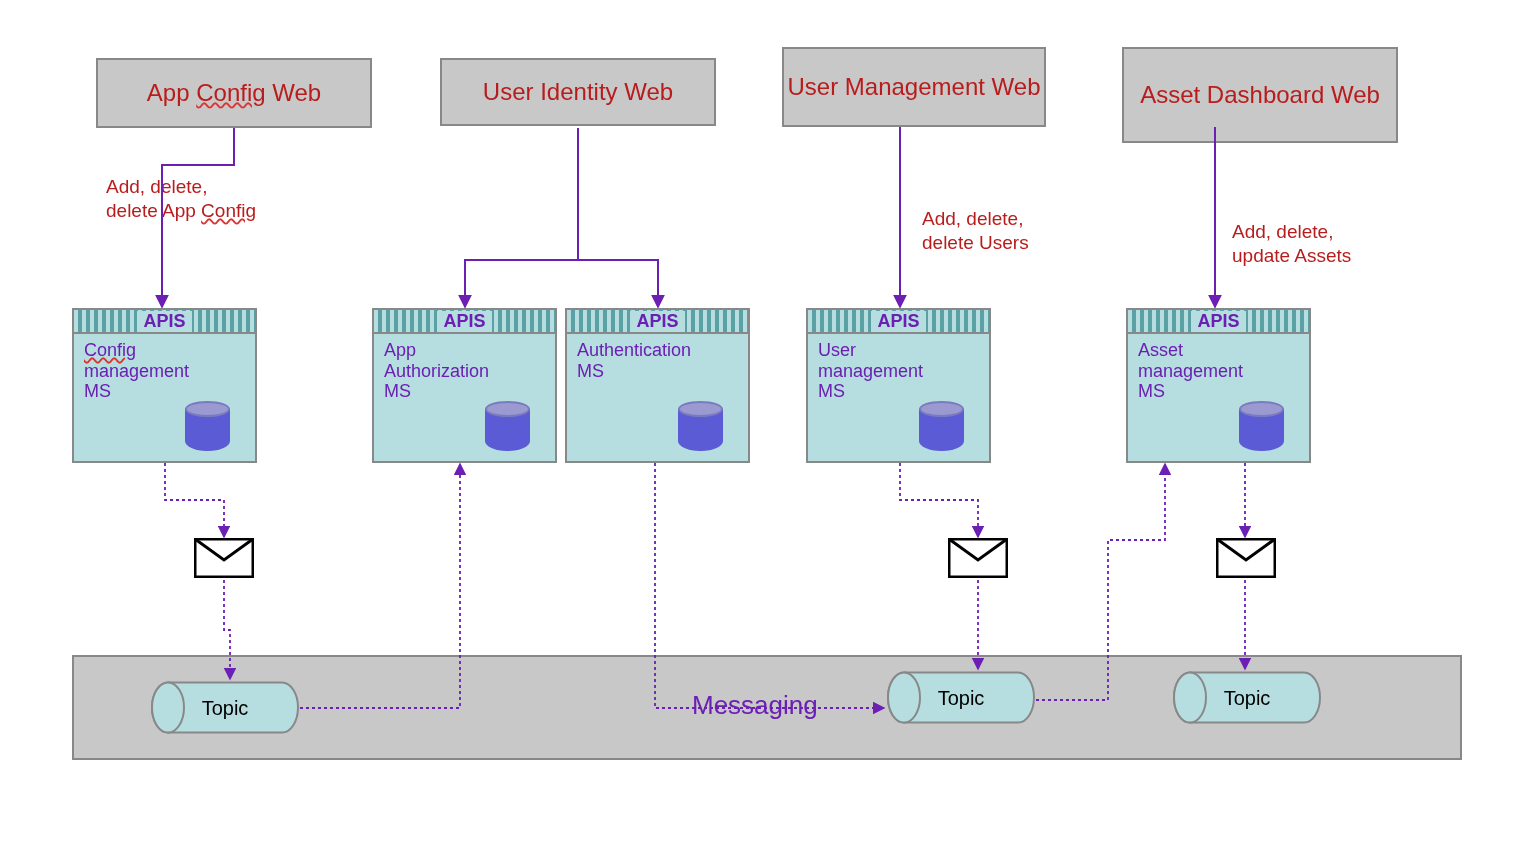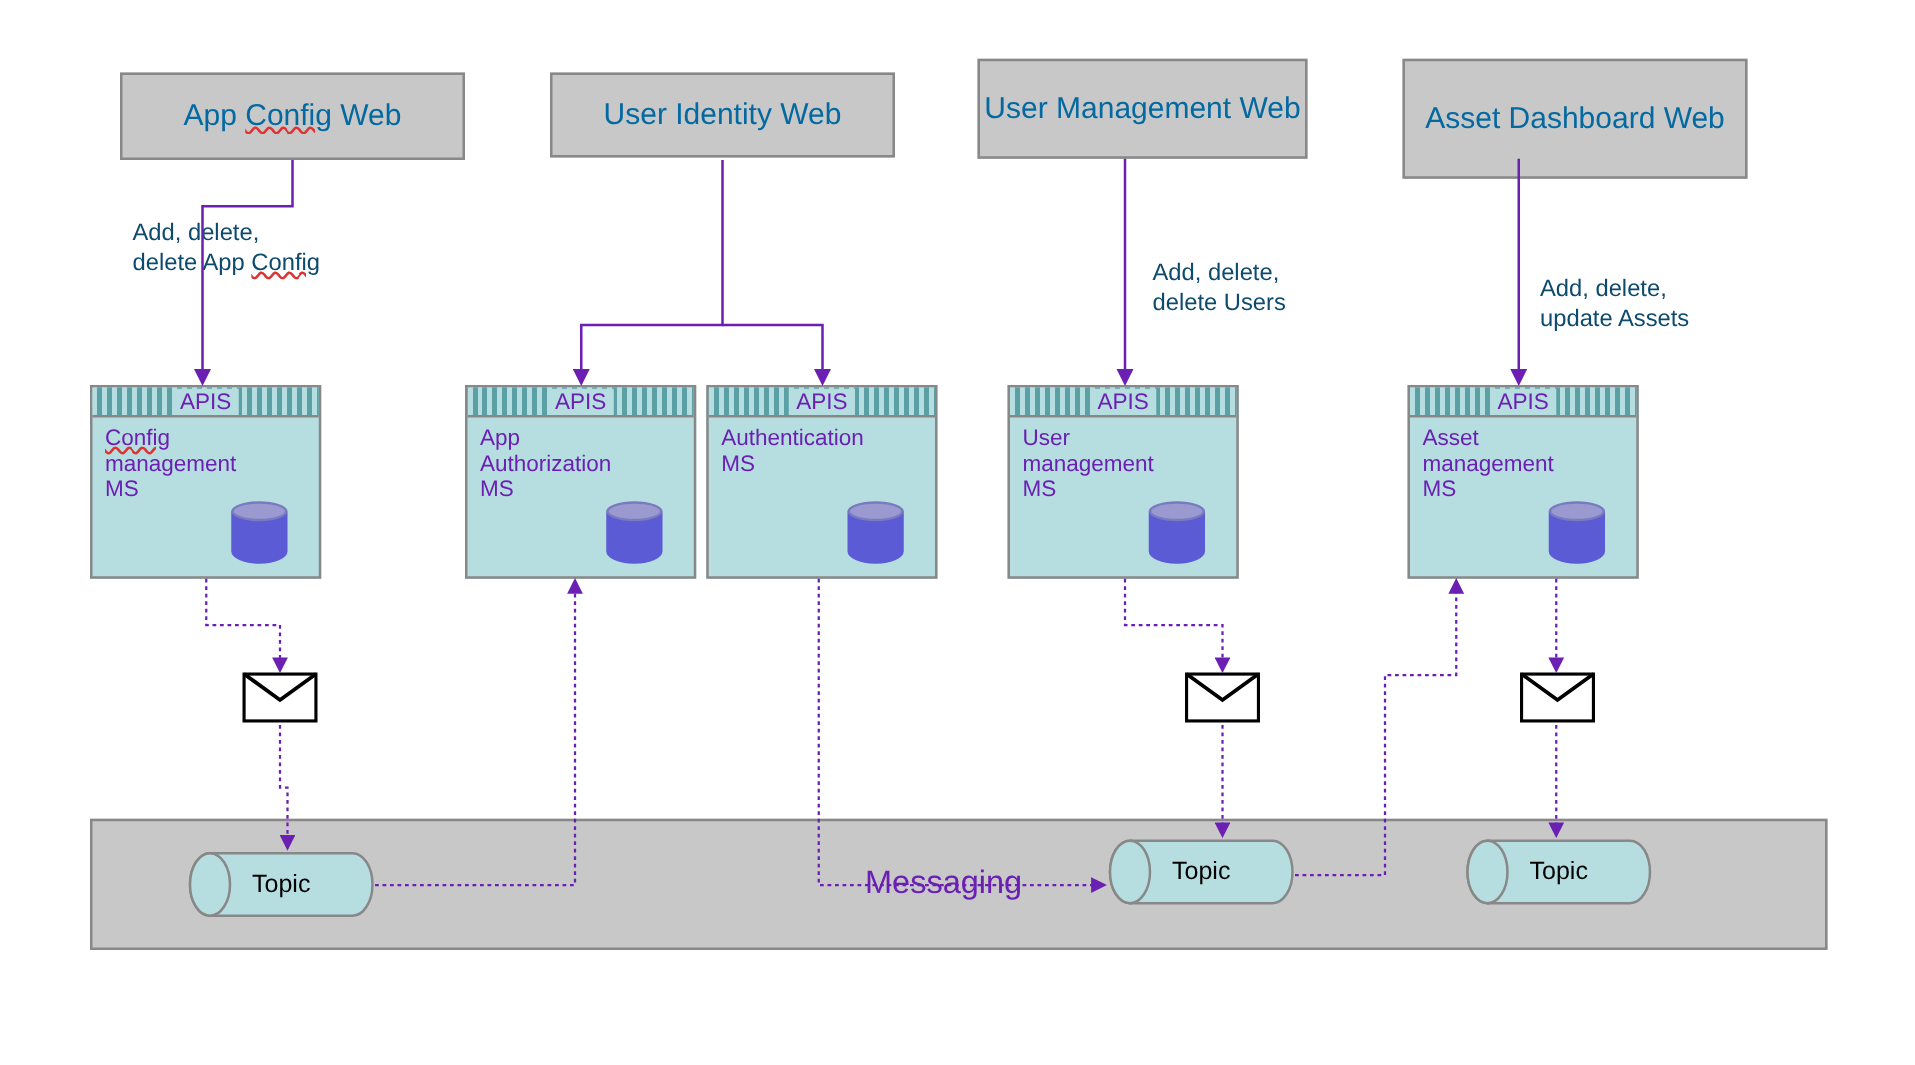--- a/index.html
+++ b/index.html
@@ -12,21 +12,21 @@
     position: relative;
   }
   .web-box {
     position: absolute;
     border: 2px solid #888;
     background: #c8c8c8;
     display: flex;
     align-items: center;
     justify-content: center;
     text-align: center;
-    color: #0369a1;
+    color: #b91c1c;
     font-size: 24px;
     line-height: 1.2;
   }
   .ms-box {
     position: absolute;
     border: 2px solid #888;
     background: #b6dde0;
     width: 185px;
     height: 155px;
   }
@@ -34,21 +34,21 @@
     border-bottom: 2px solid #888;
     height: 24px;
     background: repeating-linear-gradient(90deg,#b6dde0 0,#b6dde0 4px,#5aa0a5 4px,#5aa0a5 8px);
     display:flex;align-items:center;justify-content:center;
   }
   .ms-header span{
     background:#b6dde0;
     padding:0 6px;
     color:#6b1fb3;
     font-size:18px;
-    font-weight:normal;
+    font-weight:bold;
   }
   .ms-body {
     padding: 6px 10px;
     color:#6b1fb3;
     font-size:18px;
     line-height:1.15;
     position:relative;
     height: calc(100% - 24px);
   }
   .db-icon {
@@ -60,21 +60,21 @@
     position:absolute; top:8px; left:0; width:45px; height:42px;
     background:#5b5bd6; border-radius:0 0 22px 22px / 0 0 10px 10px;
   }
   .db-icon .top{
     position:absolute; top:0; left:0; width:45px; height:16px;
     background:#9a9ad0; border:2px solid #7a7ac0; border-radius:50%;
   }
   .label {
     position:absolute;
     font-size:19px;
-    color:#0c4a6e;
+    color:#b91c1c;
     line-height:1.25;
   }
   .envelope {
     position:absolute;
     width:60px; height:40px;
   }
   .envelope svg{width:100%;height:100%;}
   .messaging-bar{
     position:absolute;
     left:72px; top:655px;

